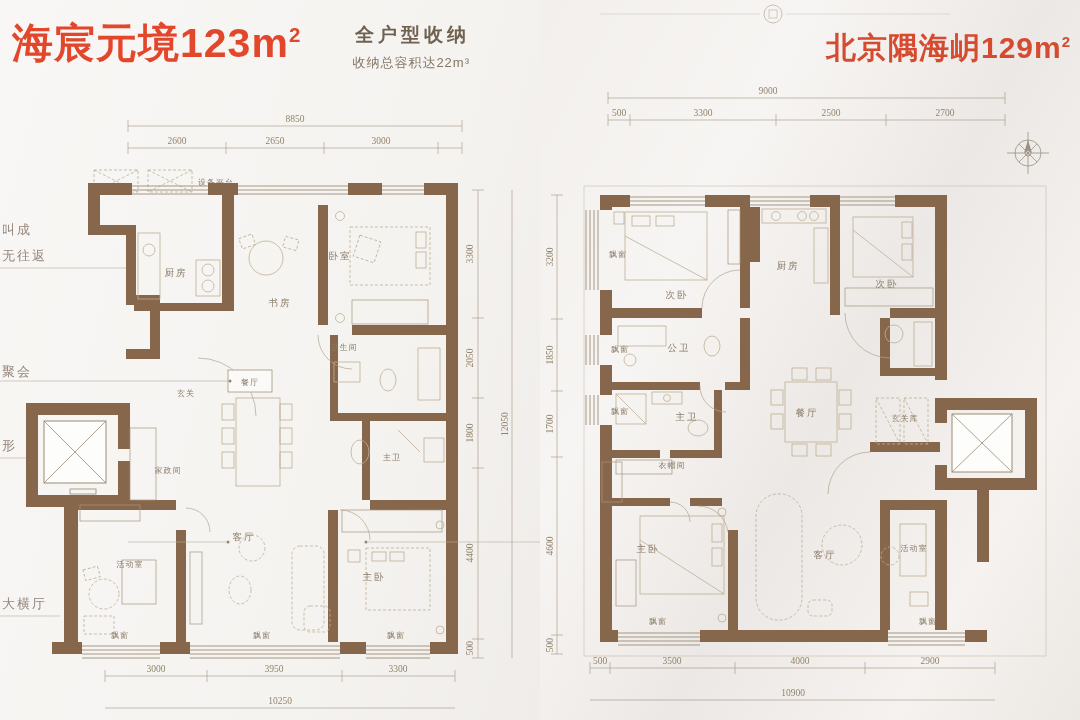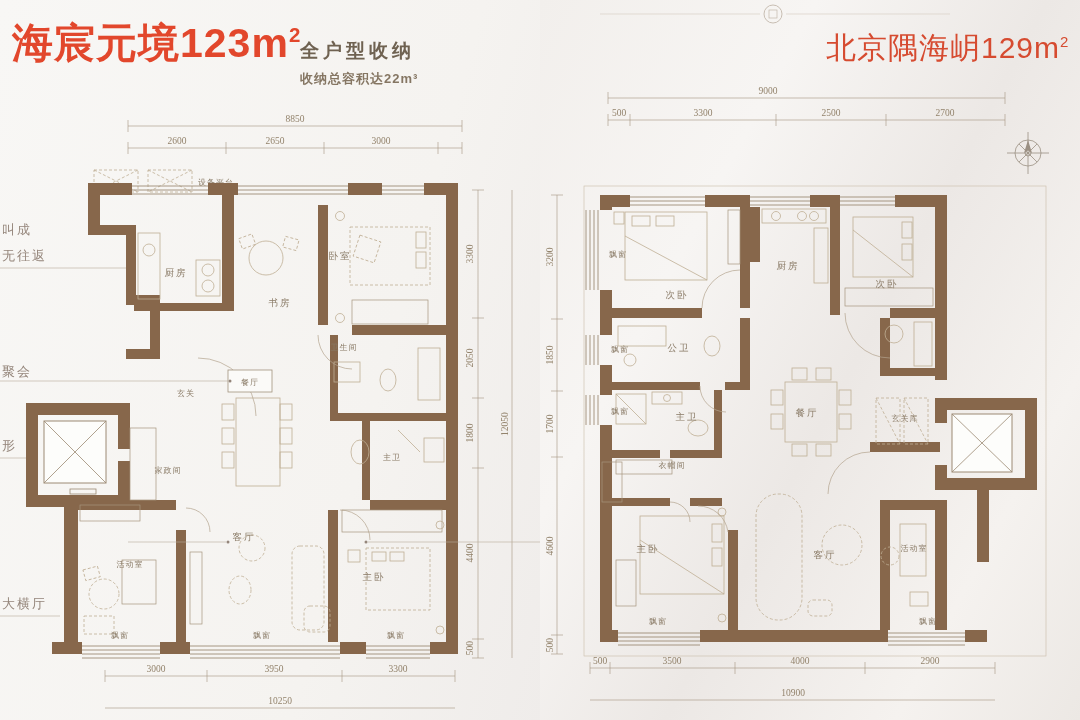--- a/index.html
+++ b/index.html
@@ -2,25 +2,25 @@
 <html><head>
 <meta charset="utf-8">
 <style>
   html,body{margin:0;padding:0;background:#e9e6e2;}
   .stage{position:relative;width:1080px;height:720px;overflow:hidden;
     background:linear-gradient(105deg,#f8f7f5 0%,#f5f3f0 38%,#efecea 58%,#f4f1ee 78%,#efebe8 100%);
     font-family:"Liberation Sans",sans-serif;}
   .sheen{position:absolute;left:540px;top:0;width:540px;height:720px;
     background:linear-gradient(118deg,#f2efec 0%,#f7f5f3 30%,#ece8e5 55%,#f5f2ef 80%,#ece8e4 100%);}
   .title-left{position:absolute;left:12px;top:16px;font-size:41px;font-weight:700;color:#e2472c;letter-spacing:1px;}
-  .title-right{position:absolute;left:826px;top:28px;font-size:30px;font-weight:400;color:#d64b30;letter-spacing:1px;}
+  .title-right{position:absolute;left:826px;top:28px;font-size:30px;font-weight:700;color:#d64b30;letter-spacing:1px;}
   .sup{font-size:0.5em;vertical-align:super;}
-  .storage{position:absolute;left:300px;top:38px;width:170px;text-align:left;color:#6f6251;}
+  .storage{position:absolute;left:300px;top:22px;width:170px;text-align:right;color:#6f6251;}
   .storage .s1{font-size:19px;letter-spacing:4px;font-weight:600;margin-bottom:5px;}
-  .storage .s2,.storage .s3{font-size:13px;color:#857663;line-height:1.55;letter-spacing:1px;font-weight:bold;}
+  .storage .s2,.storage .s3{font-size:13px;color:#857663;line-height:1.55;letter-spacing:1px;}
   svg{position:absolute;top:0;}
   .wall{fill:#87674b;}
   .win line{stroke:#9d8c76;stroke-width:0.9;}
   .thinline{stroke:#c9bda9;stroke-width:0.6;fill:none;}
   .fur{stroke:#bfae94;fill:none;stroke-width:0.8;}
   .furd{stroke:#bfae94;fill:none;stroke-width:0.8;stroke-dasharray:3 2;}
   .dimline{stroke:#a59580;stroke-width:0.6;}
   .dim{font-family:"Liberation Serif",serif;font-size:9.5px;fill:#93836c;text-anchor:middle;}
   .room{font-family:"Liberation Sans",sans-serif;font-size:9.5px;fill:#8a7b67;letter-spacing:2px;text-anchor:middle;}
   .rooms{font-size:8px;letter-spacing:1px;}

